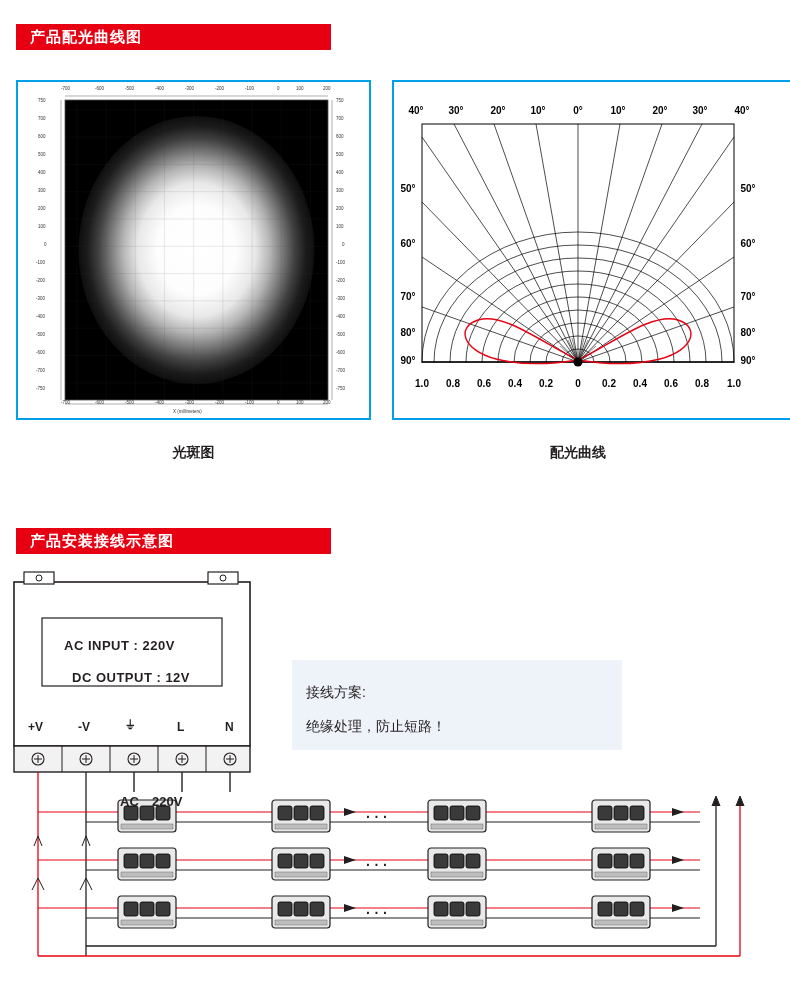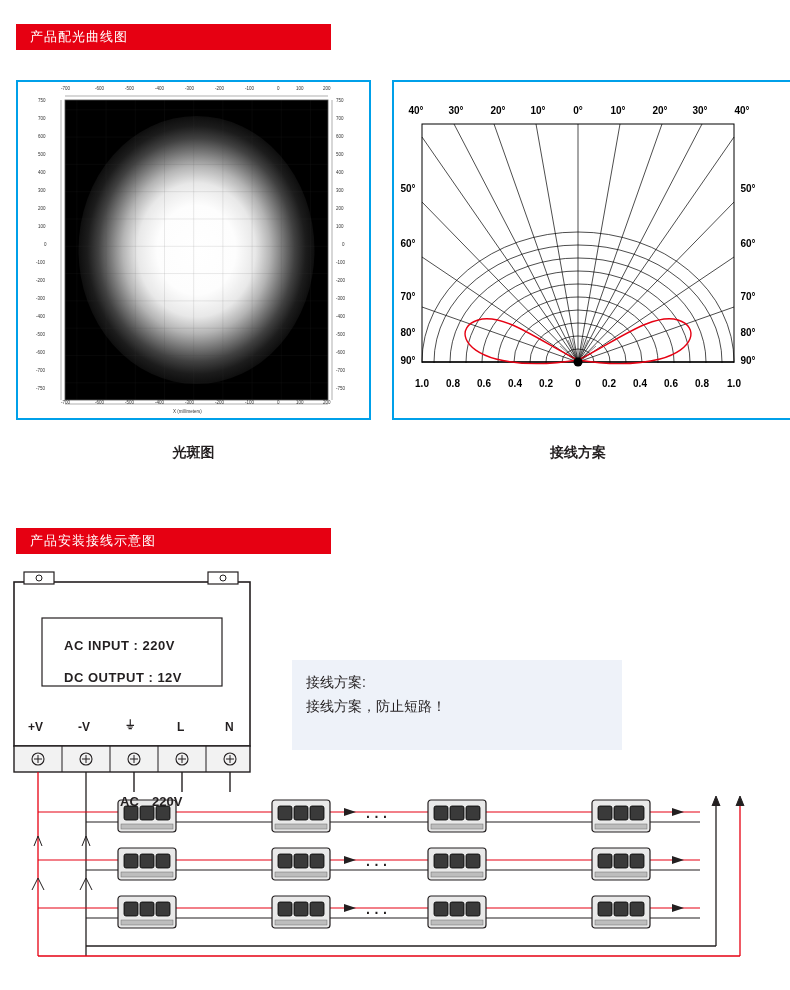--- a/index.html
+++ b/index.html
@@ -15,22 +15,22 @@
     color: #231f20;
     overflow: hidden;
   }
 
   
   .banner {
     position: absolute;
     height: 26px;
     background: #e60012;
     color: #ffffff;
-    font-size: 13px;
-    font-weight: normal;
+    font-size: 15px;
+    font-weight: bold;
     line-height: 26px;
     padding-left: 14px;
     letter-spacing: 1px;
     box-sizing: border-box;
   }
   #banner-1 { left: 16px; top: 24px; width: 315px; }
   #banner-2 { left: 16px; top: 528px; width: 315px; }
 
   
   .panel {
@@ -85,31 +85,32 @@
     height: 90px;
     background: #eef2f9;
     box-sizing: border-box;
     padding: 10px 14px;
   }
   .note-line {
     font-size: 14px;
     line-height: 24px;
     color: #231f20;
     font-family: "Liberation Sans", sans-serif;
+    margin-top: 10px;
   }
 
   .psu-label {
     position: absolute;
     font-size: 13px;
     font-weight: bold;
     color: #231f20;
     letter-spacing: 0.5px;
   }
   #psu-ac-input  { left: 64px; top: 78px; }
-  #psu-dc-output { left: 64px; top: 110px; text-align: center; }
+  #psu-dc-output { left: 72px; top: 110px; text-align: center; }
 
   .term-label {
     position: absolute;
     font-size: 12px;
     font-weight: bold;
     color: #231f20;
   }
   .ac-label {
     position: absolute;
     font-size: 13px;
@@ -313,21 +314,21 @@
       <text x="152" y="305" text-anchor="middle">0.2</text>
       <text x="184" y="305" text-anchor="middle">0</text>
       <text x="215" y="305" text-anchor="middle">0.2</text>
       <text x="246" y="305" text-anchor="middle">0.4</text>
       <text x="277" y="305" text-anchor="middle">0.6</text>
       <text x="308" y="305" text-anchor="middle">0.8</text>
       <text x="340" y="305" text-anchor="middle">1.0</text>
     </g>
   </svg>
 </div>
-<div class="caption" id="caption-curve">接线方案</div>
+<div class="caption" id="caption-curve">配光曲线</div>
 
 <div class="banner" id="banner-2">产品安装接线示意图</div>
 
 <div id="wiring">
   <svg viewBox="0 0 790 430" width="790" height="430">
 
     <rect x="14" y="22" width="236" height="164" fill="#ffffff" stroke="#231f20" stroke-width="1.6"></rect>
 
     <rect x="24" y="12" width="30" height="12" fill="#ffffff" stroke="#231f20" stroke-width="1.2"></rect>
     <rect x="208" y="12" width="30" height="12" fill="#ffffff" stroke="#231f20" stroke-width="1.2"></rect>
@@ -510,15 +511,15 @@
   <div class="term-label" style="left:126px; top:158px;">⏚</div>
   <div class="term-label" style="left:177px; top:160px;">L</div>
   <div class="term-label" style="left:225px; top:160px;">N</div>
 
   <div class="ac-label" style="left:120px; top:234px;">AC</div>
   <div class="ac-label" style="left:152px; top:234px;">220V</div>
 
   
   <div class="note-box">
     <div class="note-line">接线方案:</div>
-    <div class="note-line">接线方案，防止短路！</div>
+    <div class="note-line">绝缘处理，防止短路！</div>
   </div>
 </div>
 
 </body></html>

